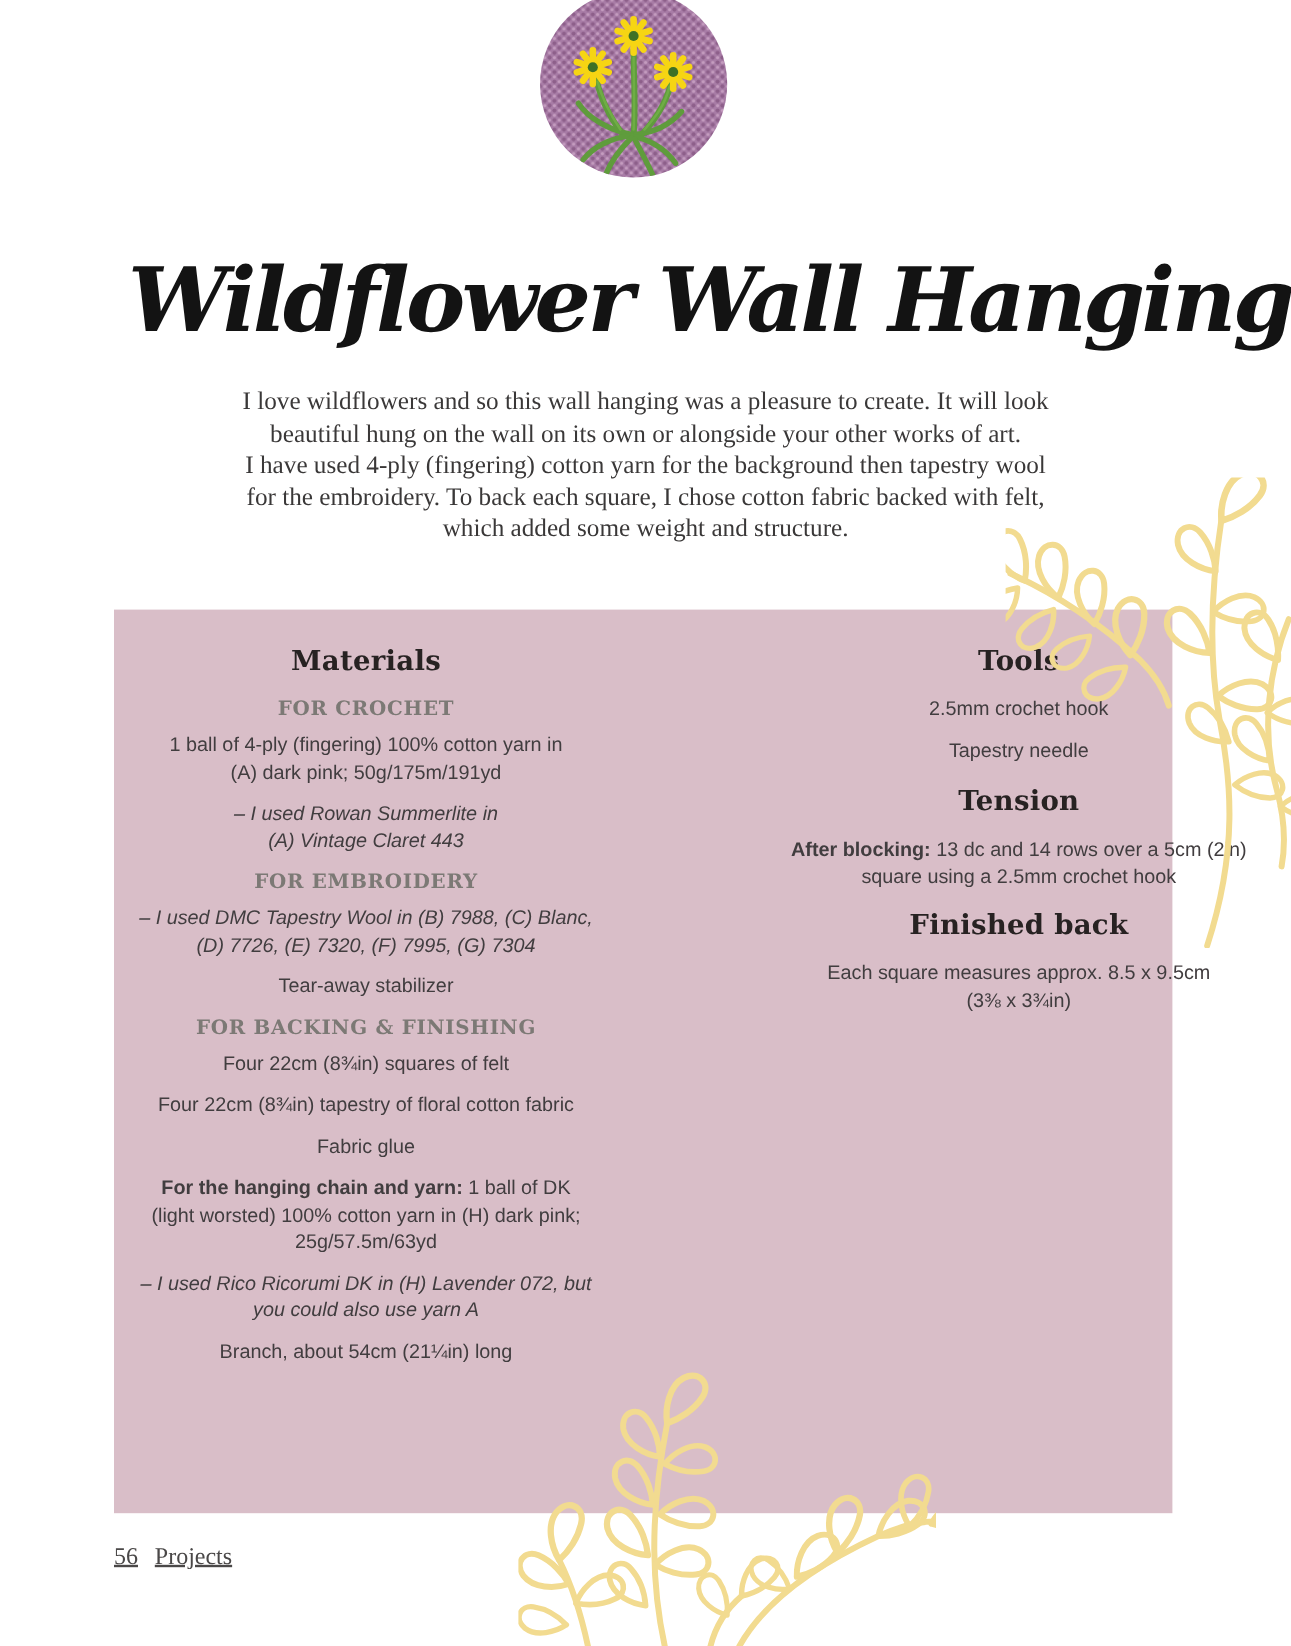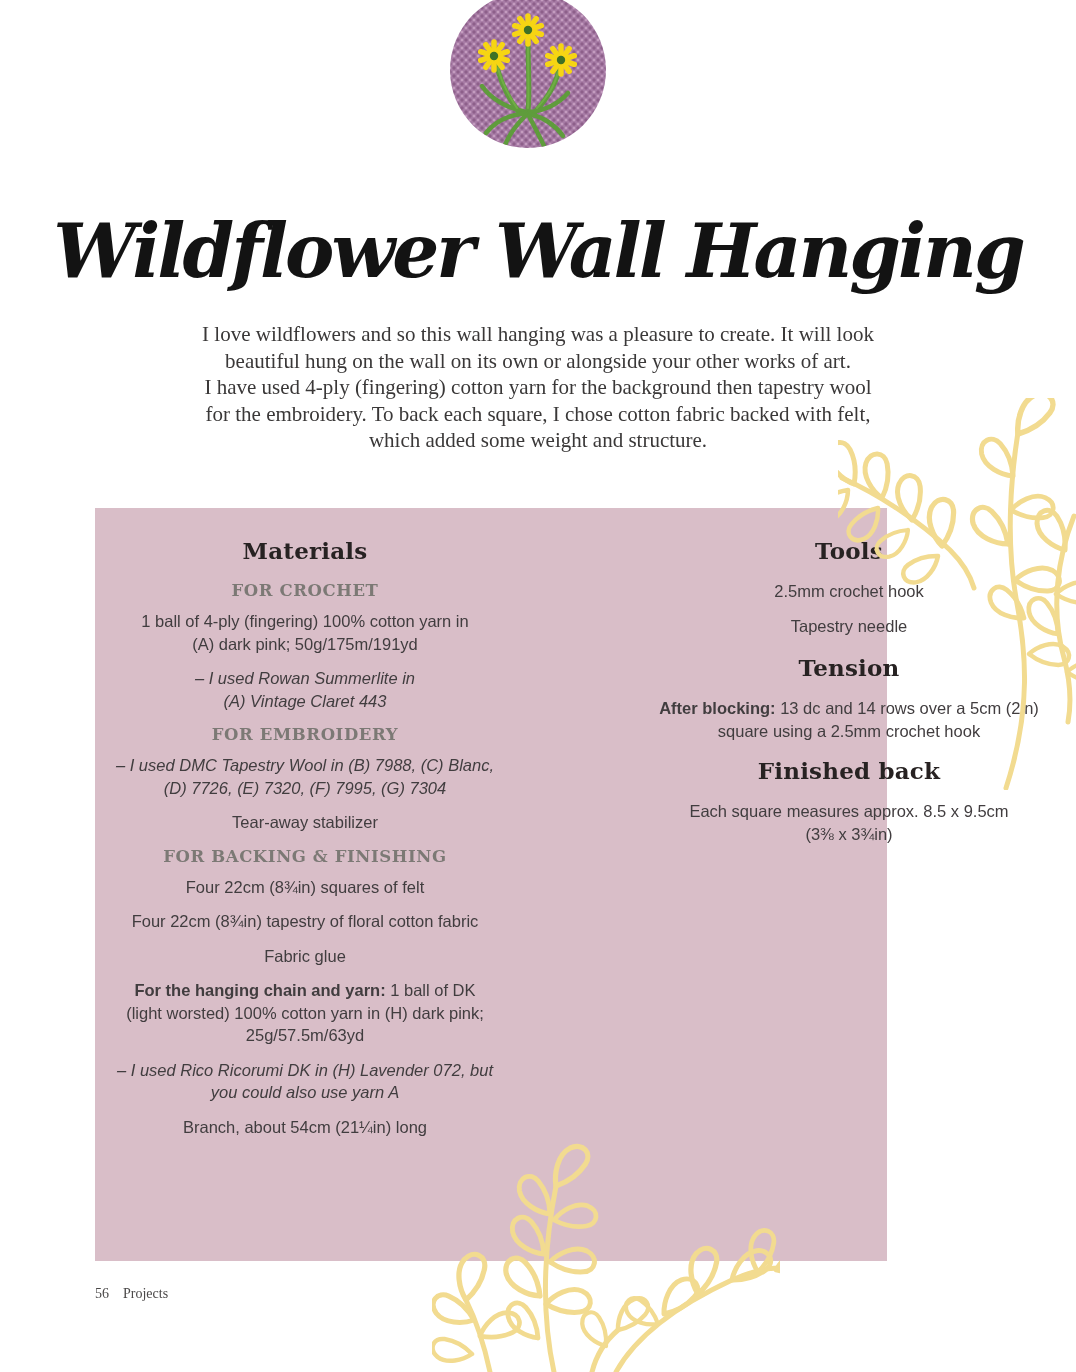--- a/index.html
+++ b/index.html
@@ -9,39 +9,39 @@
     font-family:"Liberation Sans", sans-serif;
     color:#413d3f;
   }
 
   
   .photo { position:absolute; left:448px; top:-10px; width:160px; height:160px; }
 
   
   .title {
     position:absolute; left:0; right:0; top:158px;
-    text-align:center;
+    text-align:right;
     font-family:"DejaVu Serif", serif;
     font-style:italic; font-weight:700;
     font-size:74px; letter-spacing:-3px;
     color:#131313; white-space:nowrap;
   }
 
   .intro {
     position:absolute; left:0; right:0; top:300px;
     text-align:center;
     font-family:"Liberation Serif", serif;
     font-size:21px; line-height:26.5px;
     color:#3a3838; white-space:pre-line;
   }
 
   
   .panel {
     position:absolute; left:95px; top:508px;
-    width:792px; height:753px;
+    width:882px; height:753px;
     background:#d9bec8;
   }
   .col { position:absolute; top:0; text-align:center; }
   .col-left  { left:10px;  width:400px; padding-top:28px; }
   .col-right { left:558px; width:392px; padding-top:28px; }
 
   h2.sec {
     margin:0 0 14px 0;
     font-family:"DejaVu Serif", serif;
     font-weight:700; font-size:23px; line-height:30px;
@@ -65,21 +65,21 @@
 
   
   .decor { position:absolute; pointer-events:none; }
   .decor-tr { left:838px; top:398px; }
   .decor-b  { left:432px; top:1128px; }
   .decor path, .decor use { stroke:#f2db90; stroke-width:5; fill:none; stroke-linecap:round; }
 
   .footer {
     position:absolute; left:95px; top:1286px;
     font-family:"Liberation Serif", serif;
-    font-size:14px; color:#4a4848;
+    font-size:20px; color:#4a4848;text-decoration:underline;
   }
   .footer .num { margin-right:14px; }
 </style>
 </head>
 <body>
 
 <div class="page">
 
   <svg class="photo" viewBox="0 0 160 160">
     <defs>

